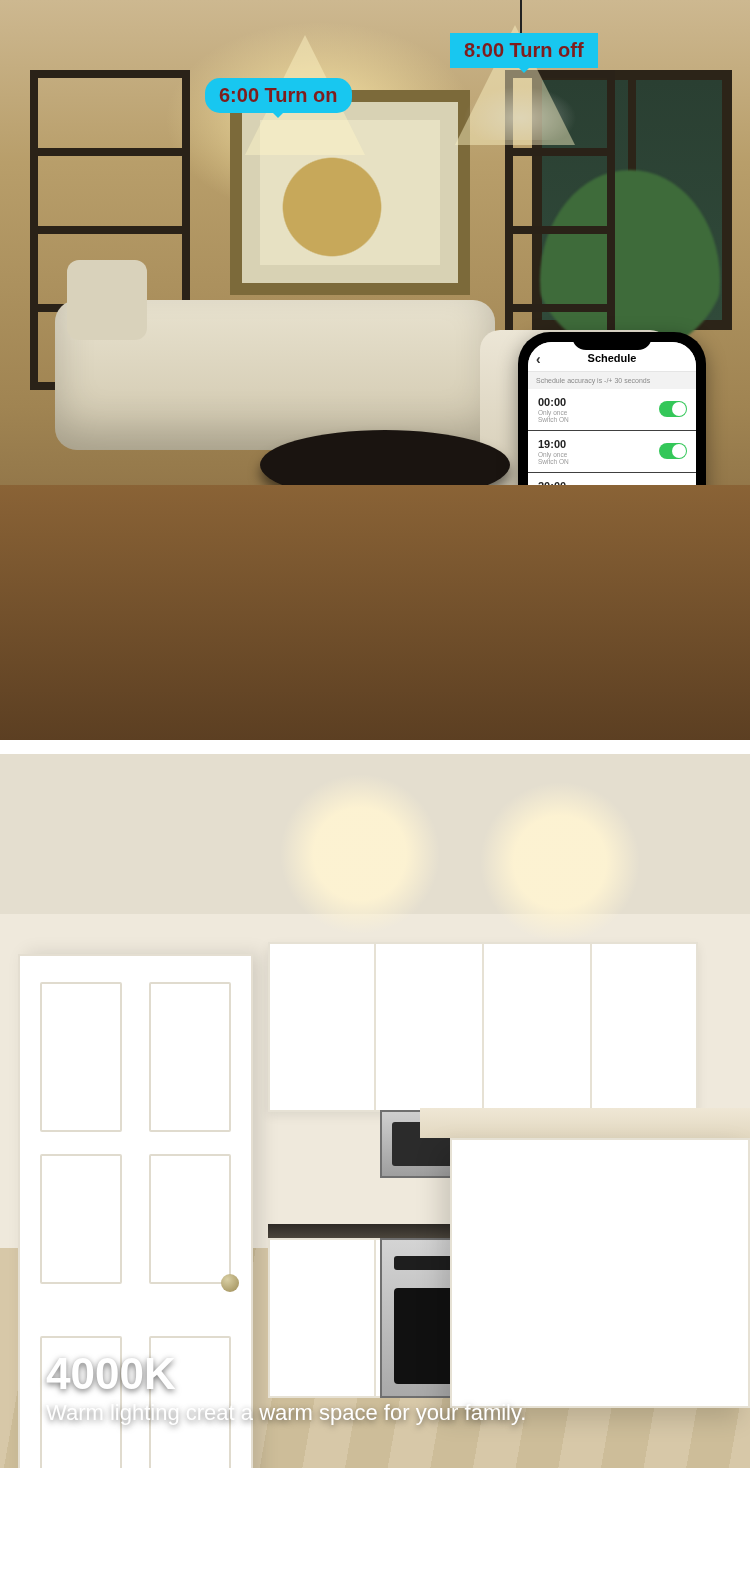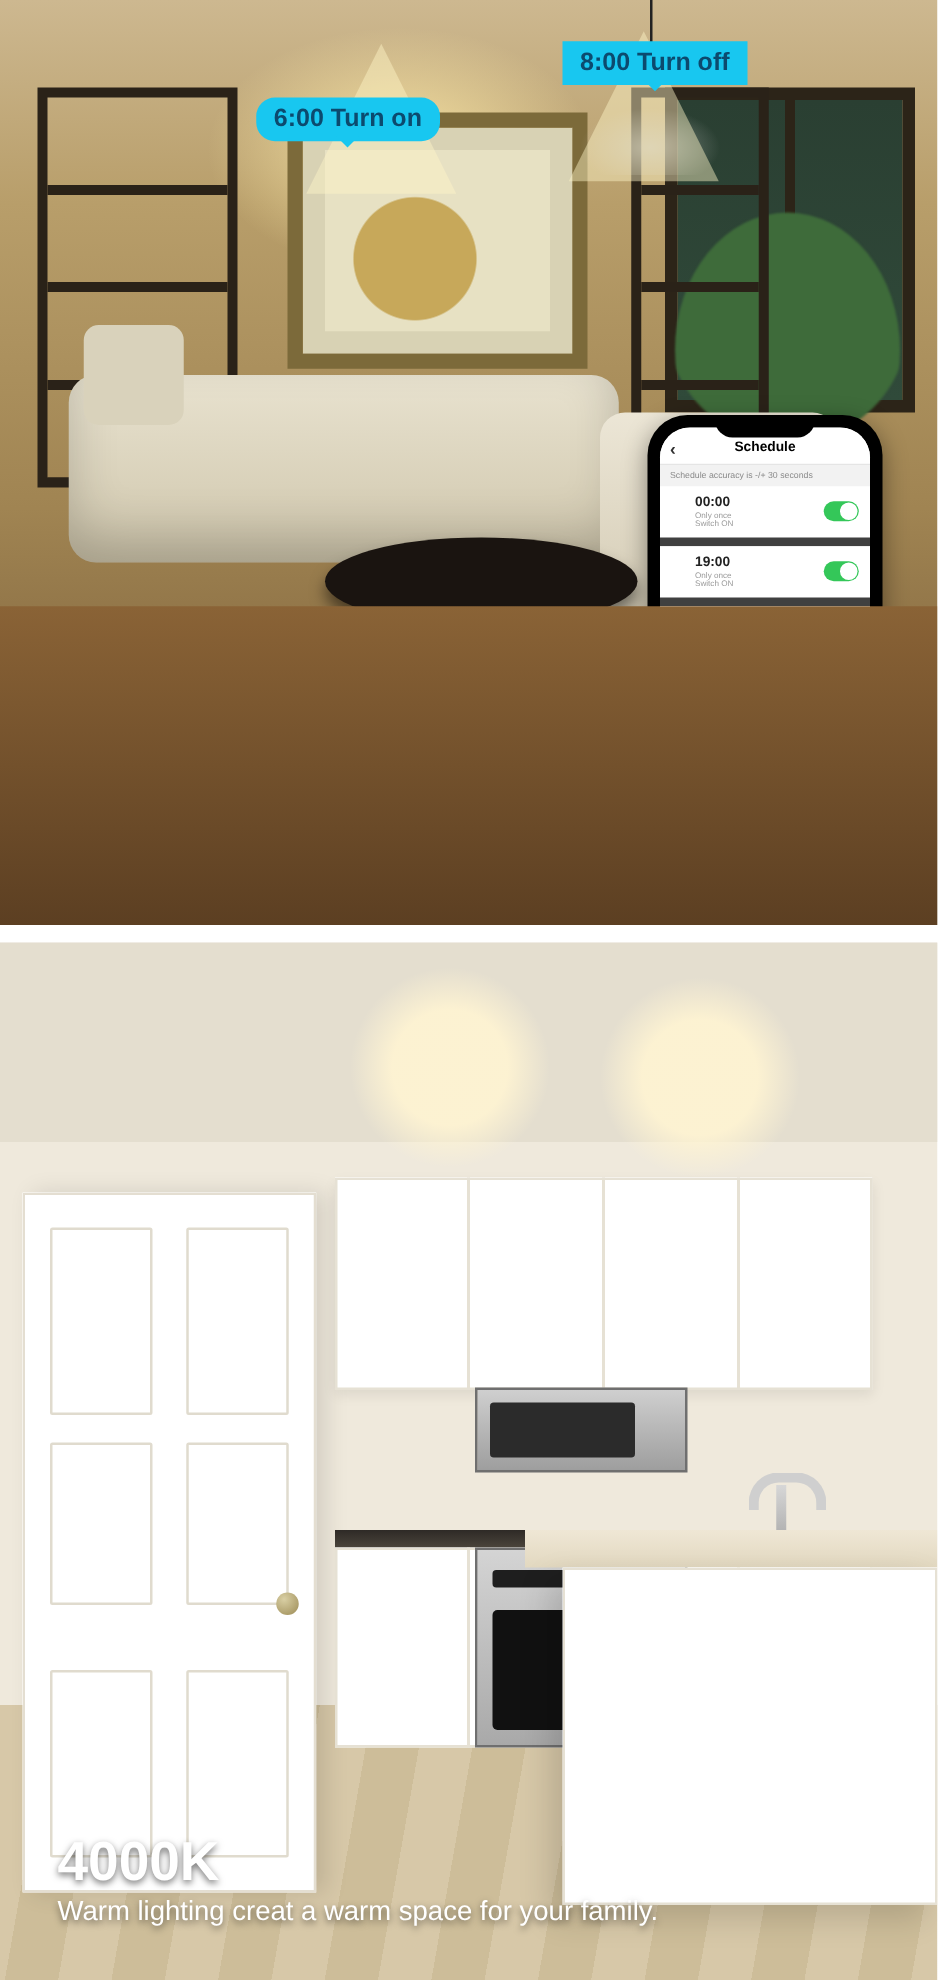--- a/index.html
+++ b/index.html
@@ -55,21 +55,21 @@
       position:absolute; left:440px; top:30px; width:160px; height:110px;
       background:
         radial-gradient(ellipse 80px 45px at 50% 80%, rgba(200,200,200,.6), transparent 70%);
     }
     .chandelier::before {content:"";position:absolute;left:50%;top:-30px;width:2px;height:46px;background:#222;}
     .beam { position:absolute; width:0; height:0; border-left:60px solid transparent; border-right:60px solid transparent; border-bottom:120px solid rgba(255,246,200,.45);}
     .beam.b1 { left:245px; top:35px; }
     .beam.b2 { left:455px; top:25px; }
     
     .tag {
-      position: absolute; padding: 6px 14px; background:#18c7f0; color:#0c4a6e;
+      position: absolute; padding: 6px 14px; background:#18c7f0; color:#7f1d1d;
       font-weight: 700; font-size: 20px; white-space: nowrap;
     }
     .tag::after {
       content:""; position:absolute; left:50%; bottom:-14px; transform:translateX(-50%);
       border:9px solid transparent; border-top-color:#18c7f0;
     }
     .tag.on  { left: 205px; top: 78px; border-radius: 15px; }
     .tag.off { left: 450px; top: 33px; }
 
     
@@ -93,31 +93,31 @@
     
     .phone {
       position:absolute; right:44px; bottom:8px; width:188px; height:400px;
       background:#000; border-radius:32px; padding:10px; box-shadow:0 6px 20px rgba(0,0,0,.4);
     }
     .notch { position:absolute; top:0; left:50%; transform:translateX(-50%); width:80px; height:18px; background:#000; border-radius:0 0 14px 14px; z-index:3;}
     .screen { position:relative; width:100%; height:100%; background:#efefef; border-radius:24px; overflow:hidden; }
     .ph-head { background:#fff; text-align:center; font-size:11px; font-weight:700; padding:10px 0 7px; border-bottom:1px solid #e5e5e5; position:relative;}
     .ph-head .back { position:absolute; left:8px; top:9px; font-size:14px; color:#333;}
     .ph-sub  { background:#f2f2f2; color:#8a8a8a; font-size:7px; padding:5px 8px;}
-    .row { background:#fff; padding:7px 28px 6px; border-bottom:7px solid #404040; position:relative;}
+    .row { background:#fff; padding:7px 10px 6px; border-bottom:1px solid #404040; position:relative;}
     .row .time { font-size:11px; font-weight:600; color:#222;}
     .row .meta { font-size:6.5px; color:#9a9a9a; line-height:1.15; margin-top:1px;}
     .toggle { position:absolute; right:9px; top:50%; transform:translateY(-50%); width:28px; height:16px; border-radius:10px; background:#34c759;}
     .toggle::after{content:"";position:absolute;right:1px;top:1px;width:14px;height:14px;border-radius:50%;background:#fff;}
     .addbar { position:absolute; left:0; right:0; bottom:0; background:#fff; text-align:center; font-size:10px; padding:10px 0; border-top:1px solid #e5e5e5;}
 
     
     .gap { height:14px; background:#fff; }
     .panel-bottom {
-      position: relative; width:750px; height:830px; overflow:hidden;
+      position: relative; width:750px; height:714px; overflow:hidden;
       background:
         
         radial-gradient(circle at 360px 100px, rgba(255,244,210,.9) 0 46px, transparent 80px),
         radial-gradient(circle at 560px 108px, rgba(255,244,210,.9) 0 46px, transparent 80px),
         
         linear-gradient(#e9e4db,#e4decf 0 160px, transparent 160px),
         
         linear-gradient(#efe9dc,#efe9dc);
     }
     .door {

